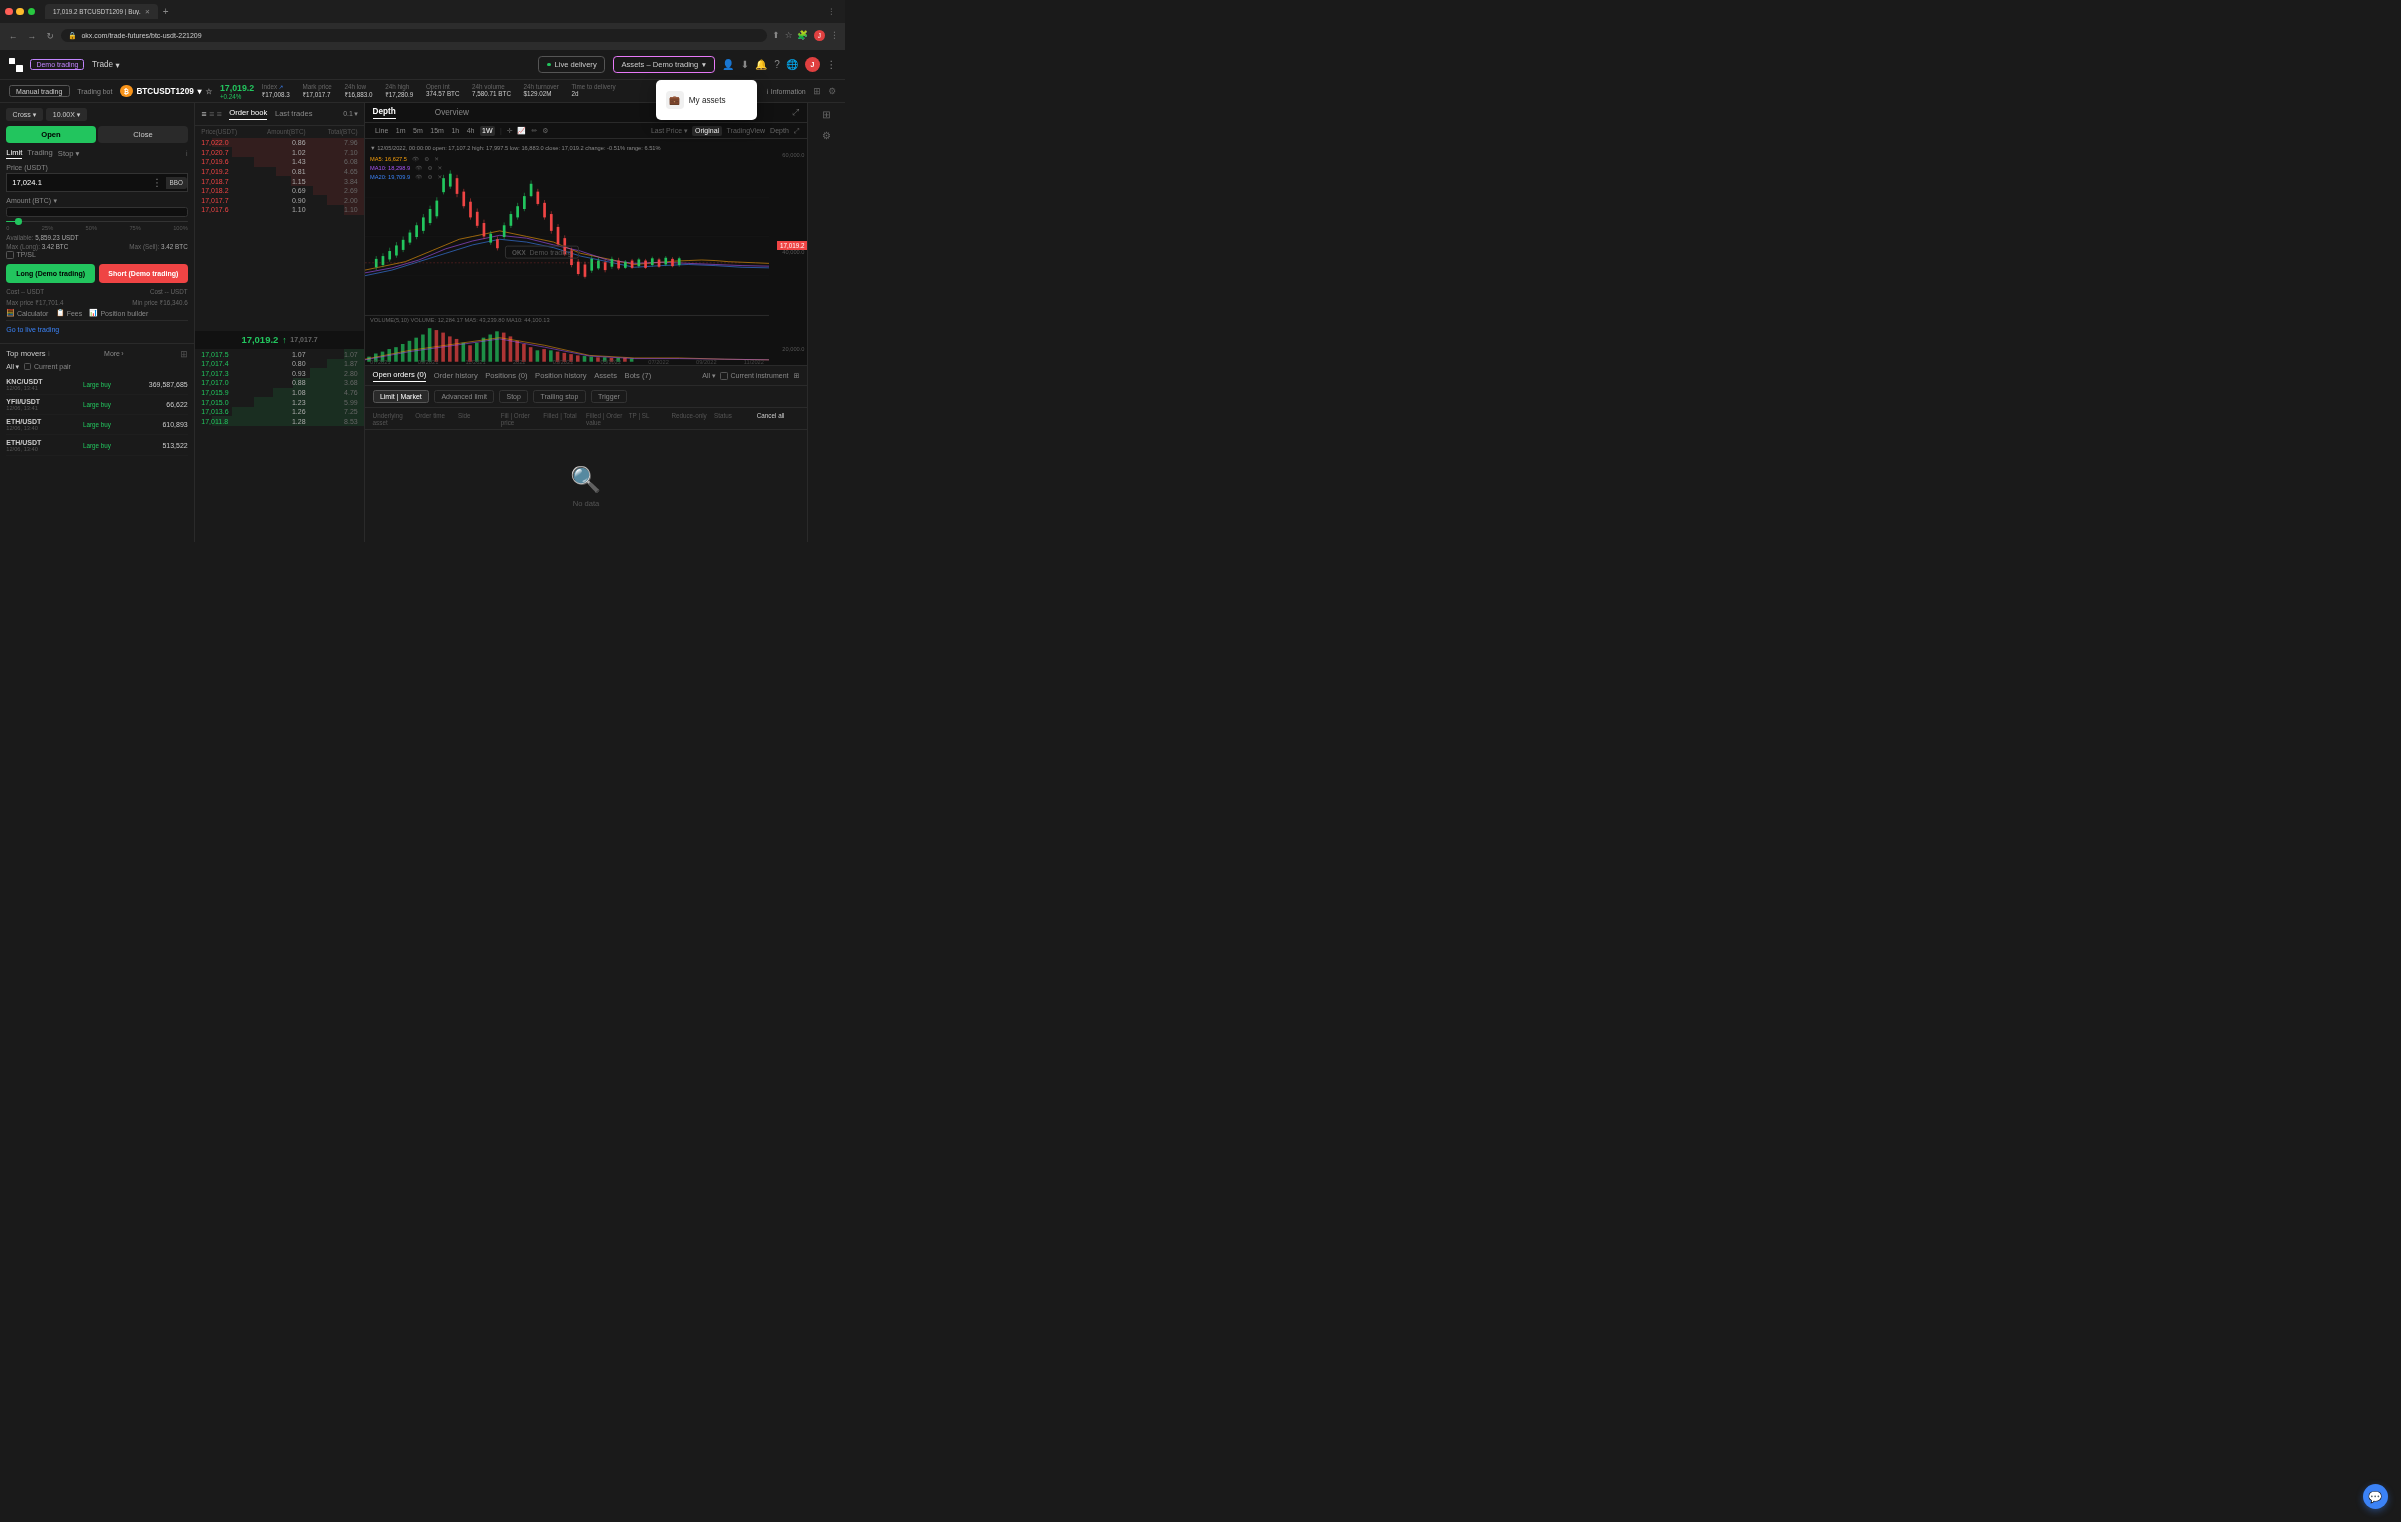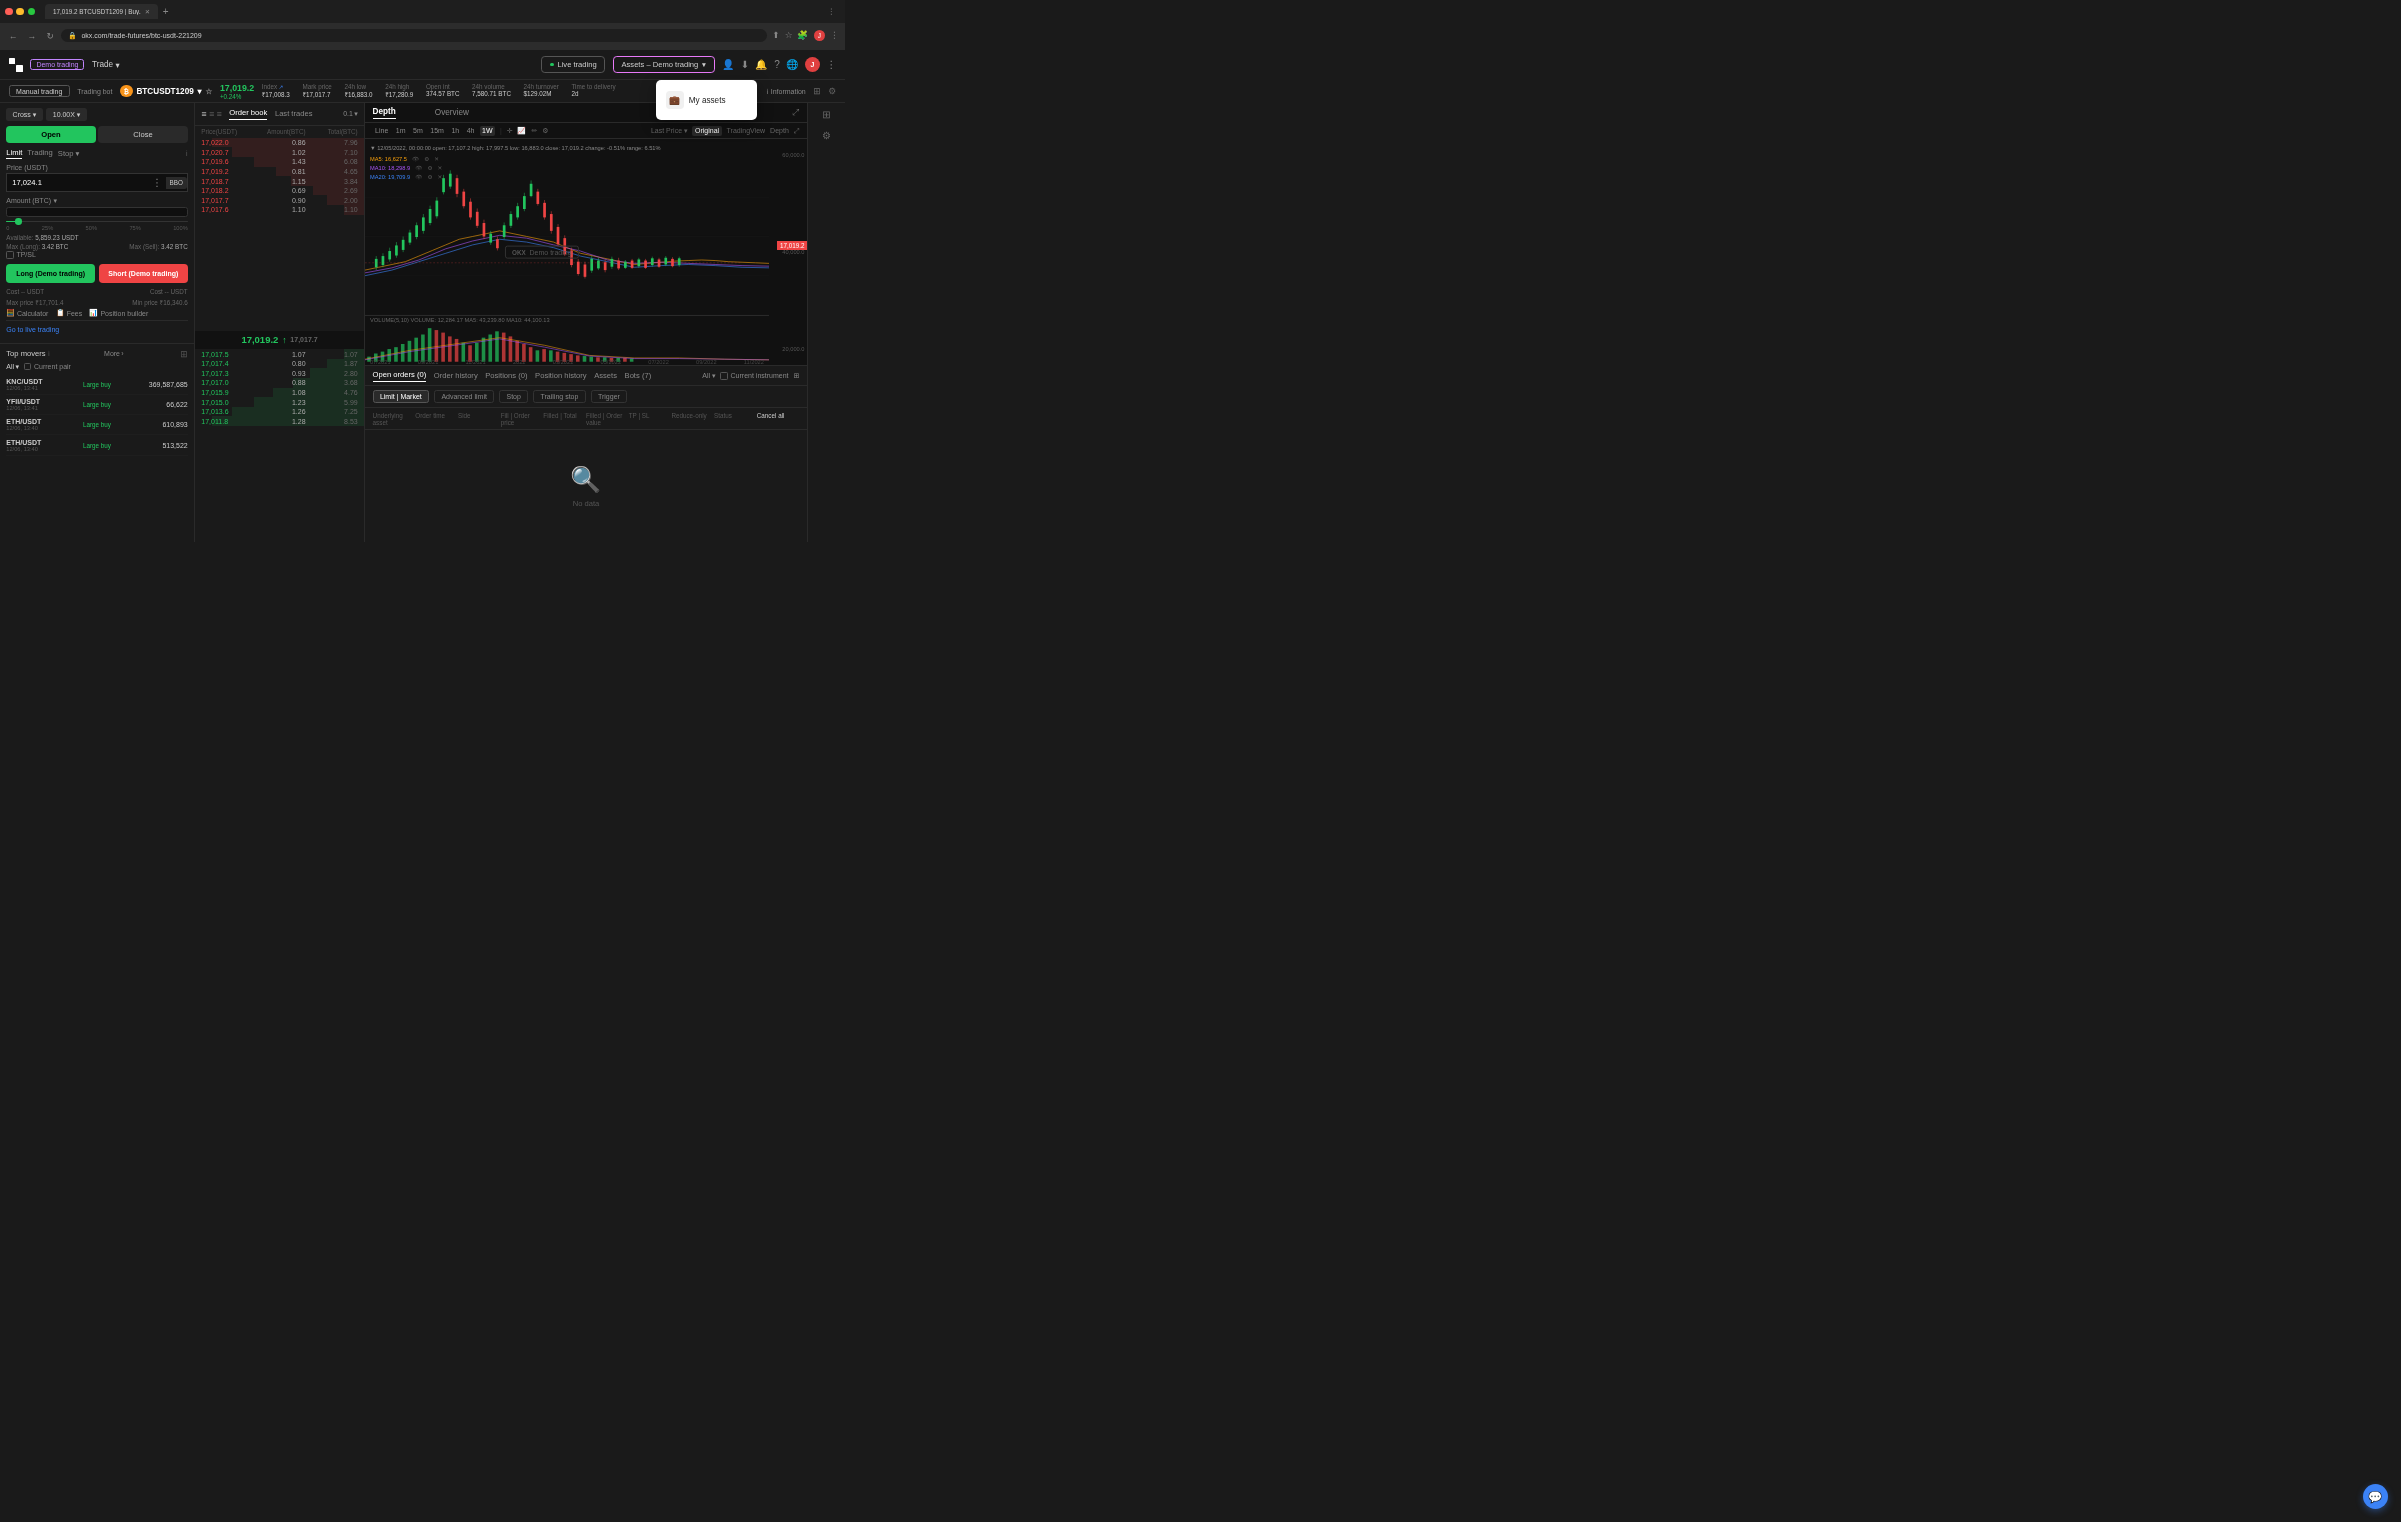--- a/index.html
+++ b/index.html
@@ -1011,21 +1011,21 @@
     <div class="demo-badge">
       <span>Demo trading</span>
     </div>
     <div class="nav-menu">
       <span>Trade</span>
       <span>▾</span>
     </div>
     <div class="header-spacer"></div>
     <div class="live-trading-btn">
       <div class="live-dot"></div>
-      <span>Live trading</span>
+      <span>Live delivery</span>
     </div>
     <div class="assets-demo-btn">
       <span>Assets – Demo trading</span>
       <span>▾</span>
     </div>
     <div class="header-icons">
       <span>👤</span>
       <span>⬇</span>
       <span>🔔</span>
       <span>?</span>

